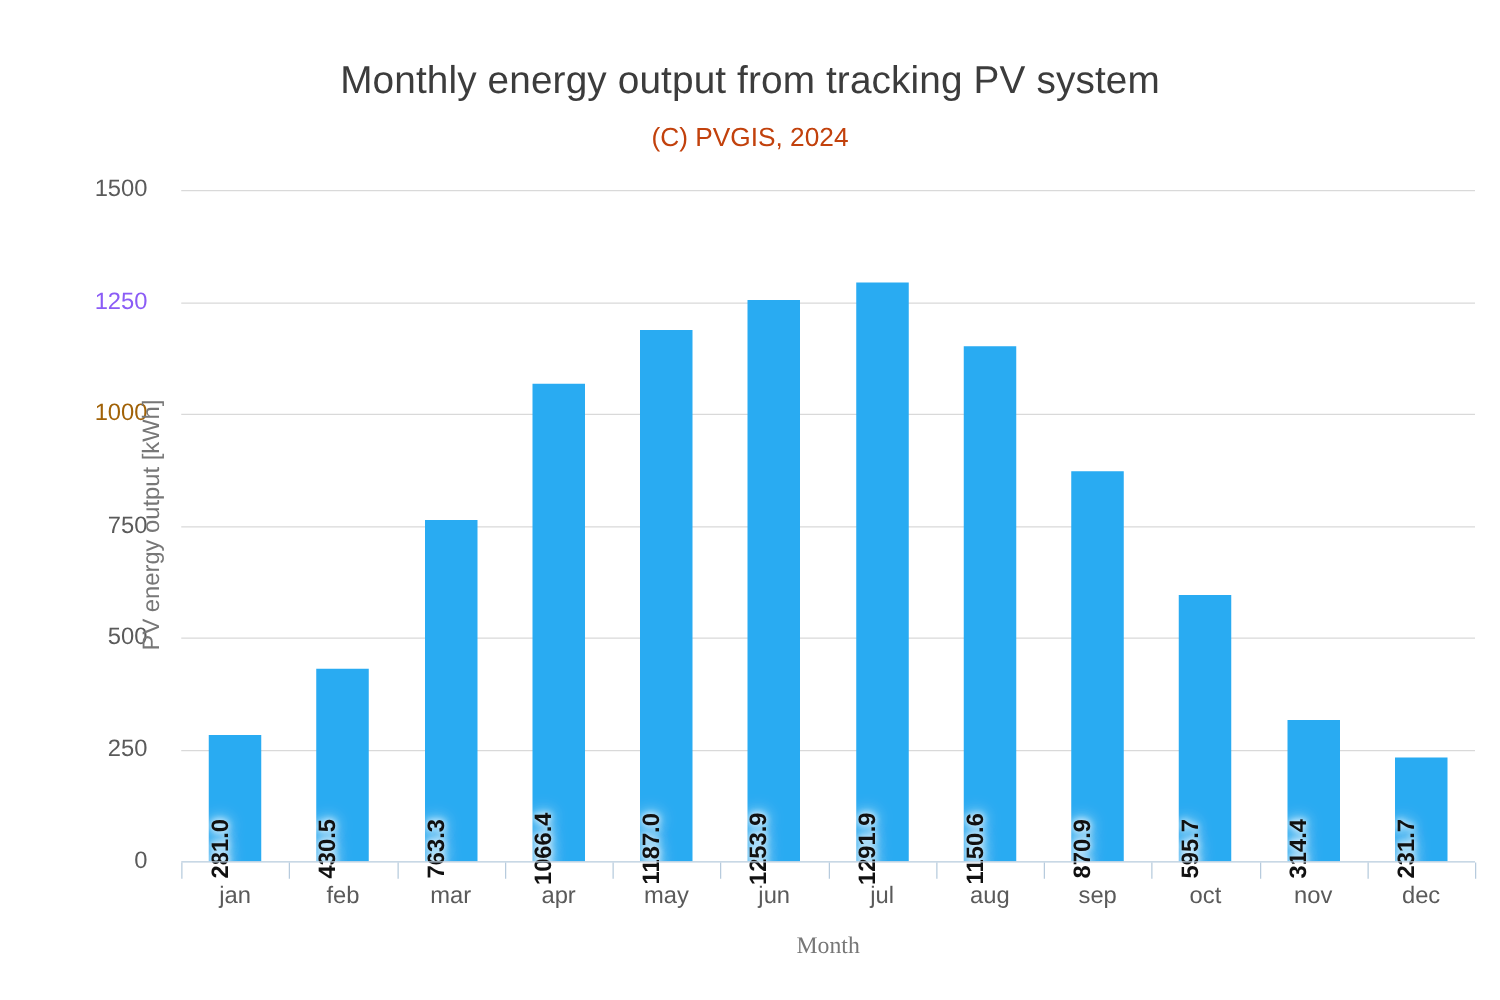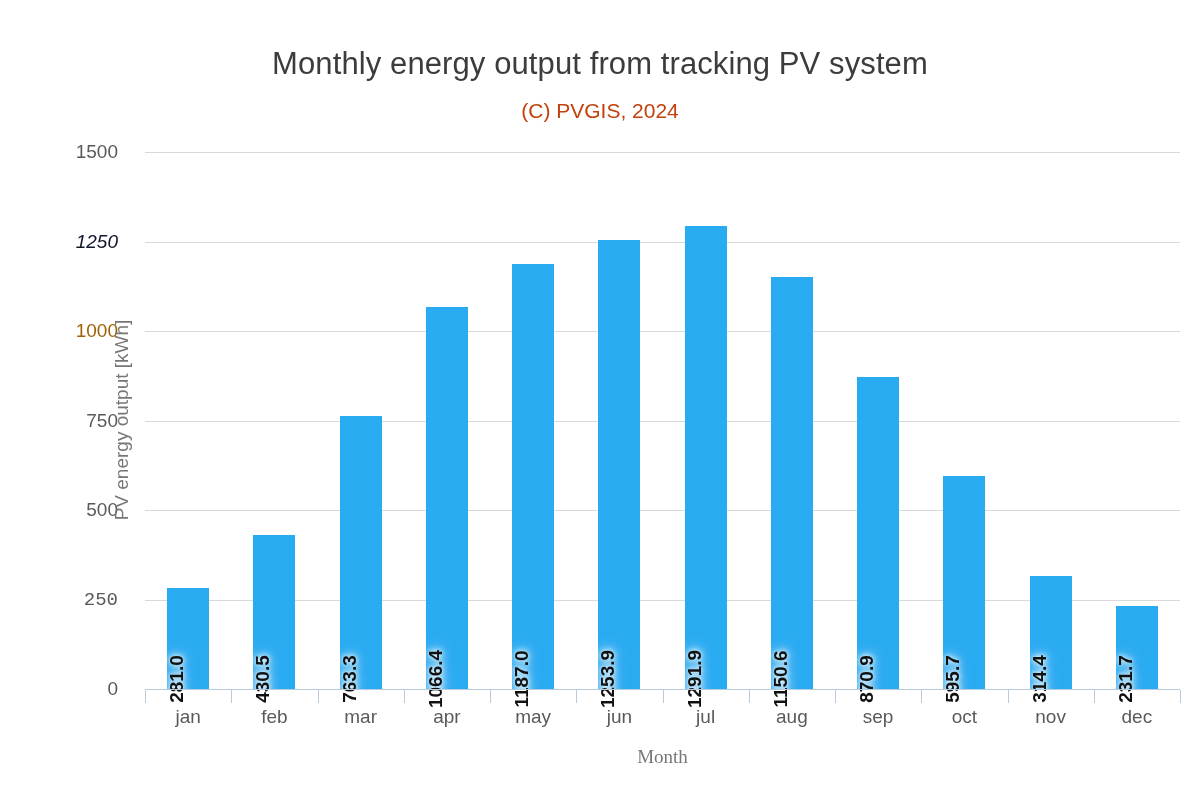--- a/index.html
+++ b/index.html
@@ -215,25 +215,25 @@
       <div class="x-tick" style="left: 662.5px; background: rgb(183, 203, 221);"></div>
       <div class="x-tick" style="left: 748.75px; background: rgb(183, 203, 221);"></div>
       <div class="x-tick" style="left: 835px; background: rgb(183, 203, 221);"></div>
       <div class="x-tick" style="left: 921.25px; background: rgb(183, 203, 221);"></div>
       <div class="x-tick" style="left: 1007.5px; background: rgb(183, 203, 221);"></div>
       <div class="x-tick" style="left: 1093.75px; background: rgb(183, 203, 221);"></div>
       <div class="x-tick" style="left: 1180px; background: rgb(183, 203, 221);"></div>
     </div>
   <div id="y-tick-labels">
       <div class="y-tick-label" style="top: 689px; color: rgb(90, 90, 90);">0</div>
-      <div class="y-tick-label" style="top: 599.5px; color: rgb(90, 90, 90); font-family: Liberation Mono, monospace;">250</div>
+      <div class="y-tick-label" style="top: 599.5px; color: rgb(90, 90, 90);">250</div>
       <div class="y-tick-label" style="top: 510px; color: rgb(90, 90, 90);">500</div>
       <div class="y-tick-label" style="top: 420.5px; color: rgb(90, 90, 90);">750</div>
       <div class="y-tick-label" style="top: 331px; color: #a16207;">1000</div>
-      <div class="y-tick-label" style="top: 241.5px; color: #0f172a; font-style: italic;">1250</div>
+      <div class="y-tick-label" style="top: 241.5px; color: #8b5cf6;">1250</div>
       <div class="y-tick-label" style="top: 152px; color: rgb(90, 90, 90);">1500</div>
     </div>
   <div id="x-tick-labels">
       <div class="x-tick-label" style="left: 188.125px; color: rgb(90, 90, 90); text-align: right;">jan</div>
       <div class="x-tick-label" style="left: 274.375px; color: rgb(90, 90, 90);">feb</div>
       <div class="x-tick-label" style="left: 360.625px; color: rgb(90, 90, 90);">mar</div>
       <div class="x-tick-label" style="left: 446.875px; color: rgb(90, 90, 90);">apr</div>
       <div class="x-tick-label" style="left: 533.125px; color: rgb(90, 90, 90);">may</div>
       <div class="x-tick-label" style="left: 619.375px; color: rgb(90, 90, 90);">jun</div>
       <div class="x-tick-label" style="left: 705.625px; color: rgb(90, 90, 90);">jul</div>

